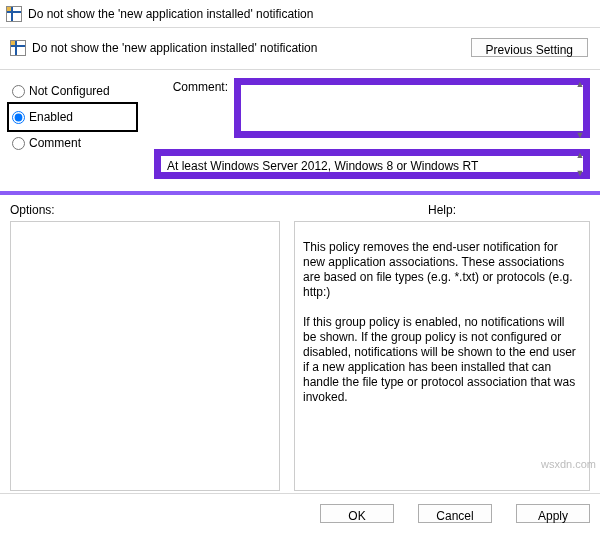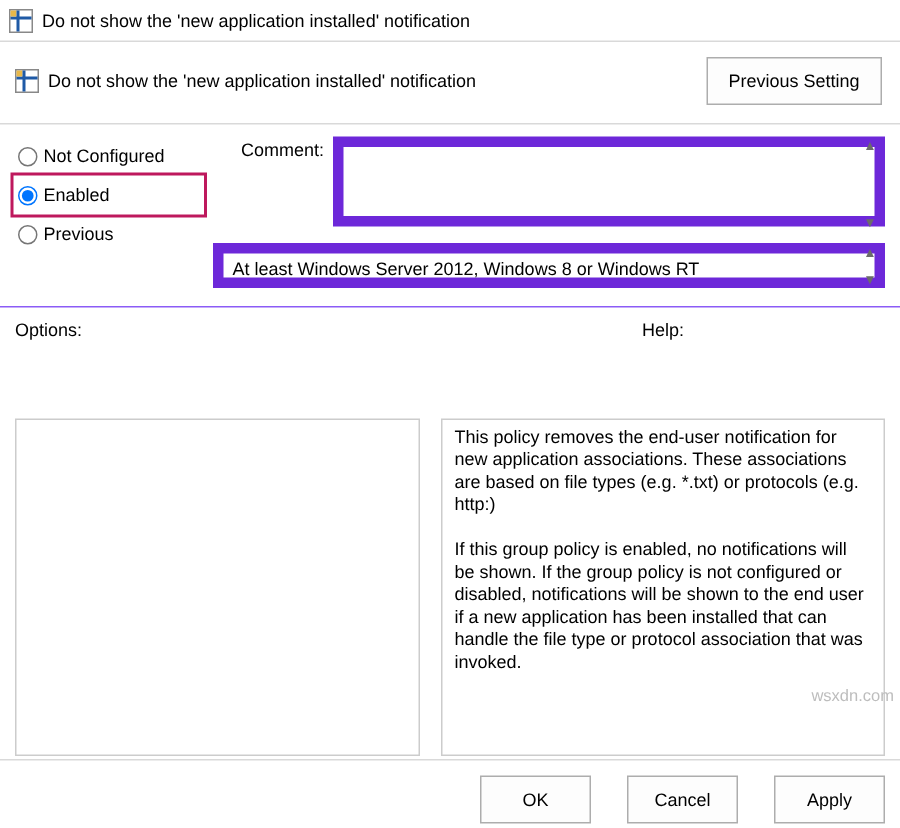--- a/index.html
+++ b/index.html
@@ -39,44 +39,44 @@
   .header .policy-title { flex: 0 0 auto; white-space: nowrap; }
   .header .spacer { flex: 1 1 auto; }
   .nav-buttons { display: flex; gap: 8px; margin-right: 2px; }
   .btn {
     border: 1px solid #adadad;
     background: #fdfdfd;
     padding: 4px 14px;
     font: inherit;
     min-width: 88px;
     cursor: pointer;
-    height: 32px;
+    height: 19px;
     line-height: 14px;
   }
   .nav-buttons .btn { min-width: 100px; }
 
   
   .mid {
     display: flex;
     padding: 8px 10px 4px 10px;
-    gap: 4px;
+    gap: 16px;
   }
   .radios {
     width: 128px;
     padding-top: 2px;
   }
   .radio-row {
     display: flex;
     align-items: center;
     height: 22px;
     padding-left: 2px;
   }
   .radio-row input { margin: 0 4px 0 0; }
   .enabled-highlight {
-    border: 2px solid #be185d;
+    border: 2px solid #000000;
     padding: 2px 8px 2px 1px;
     margin-left: -3px;
   }
   .fields { flex: 1 1 auto; }
   .field-row {
     display: flex;
     margin-bottom: 8px;
   }
   .field-label { width: 80px; text-align: right; padding-right: 6px; padding-top: 2px; }
   .field-control { flex: 1; position: relative; }
@@ -100,37 +100,36 @@
     color: #6b6b6b;
     text-align: center;
     line-height: 10px;
     user-select: none;
     border: 0;
     background: transparent;
   }
 
   
   .lower {
-    border-top: 1px solid #8b5cf6;
+    border-top: 4px solid #8b5cf6;
     padding: 8px 10px 2px 10px;
     display: flex;
     gap: 14px;
     height: 302px;
   }
   .panel { flex: 1; display: flex; flex-direction: column; }
   .panel-title { margin-bottom: 4px; }
   .panel-box {
     flex: 1;
     border: 1px solid #cccccc;
     background: #fff;
-    padding: 4px 8px;
+    padding: 18px 8px;
     overflow: hidden;
     font-size: 12px;
     line-height: 15px;
-    margin-top: 48px;
   }
   .panel-left { flex: 0 0 270px; }
   .panel-right { flex: 1 1 auto; align-items: center; }
 
   
   .footer {
     border-top: 1px solid #d9d9d9;
     padding: 10px 10px 0 10px;
     display: flex;
     justify-content: flex-end;
@@ -182,21 +181,21 @@
       <span>Not Configured</span>
     </label>
     <div class="enabled-highlight">
       <label class="radio-row">
         <input type="radio" name="state" checked="" style="">
         <span>Enabled</span>
       </label>
     </div>
     <label class="radio-row">
       <input type="radio" name="state" style="">
-      <span>Previous</span>
+      <span>Comment</span>
     </label>
   </div>
 
   <div class="fields">
     <div class="field-row">
       <div class="field-label">Comment:</div>
       <div class="field-control">
         <textarea class="sunken-box comment-box" style=""></textarea>
         <div class="scroll-arrows">
           <span>▲</span>

